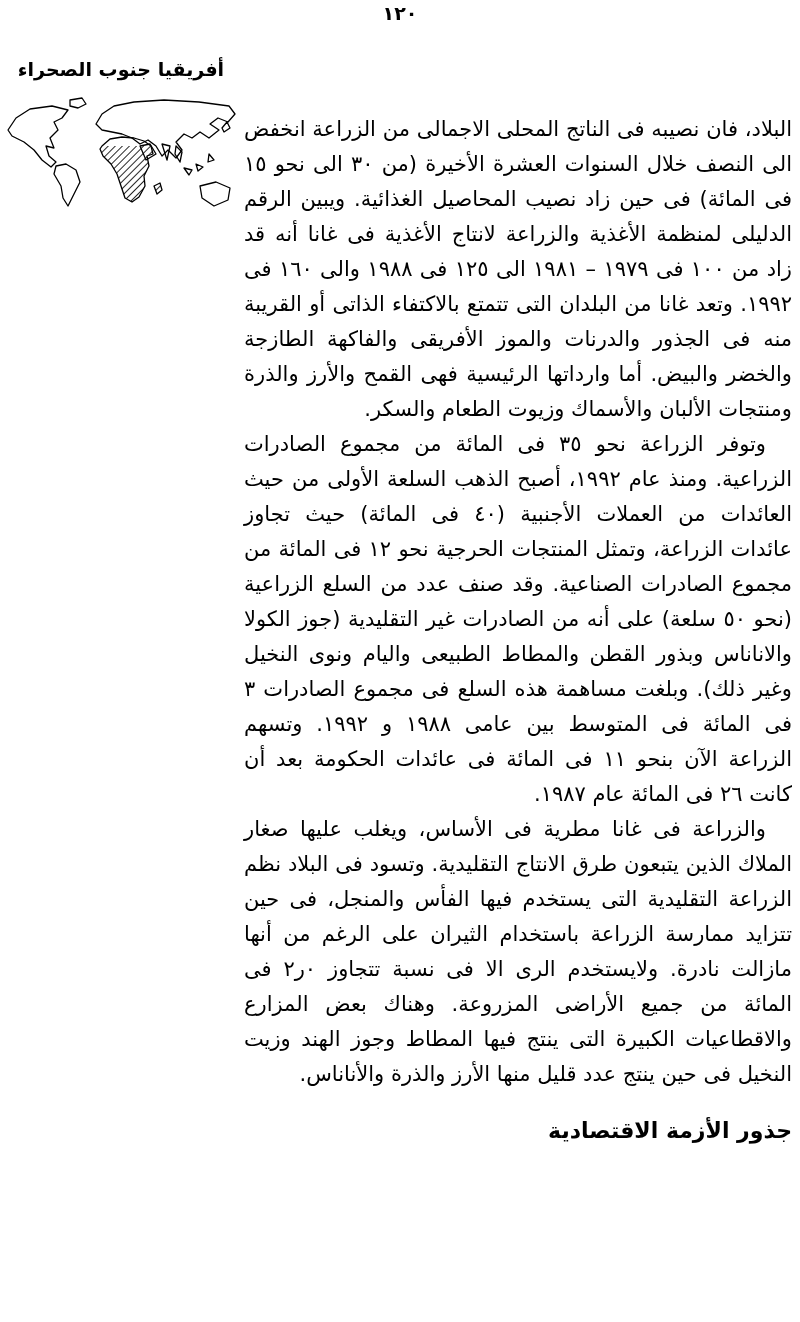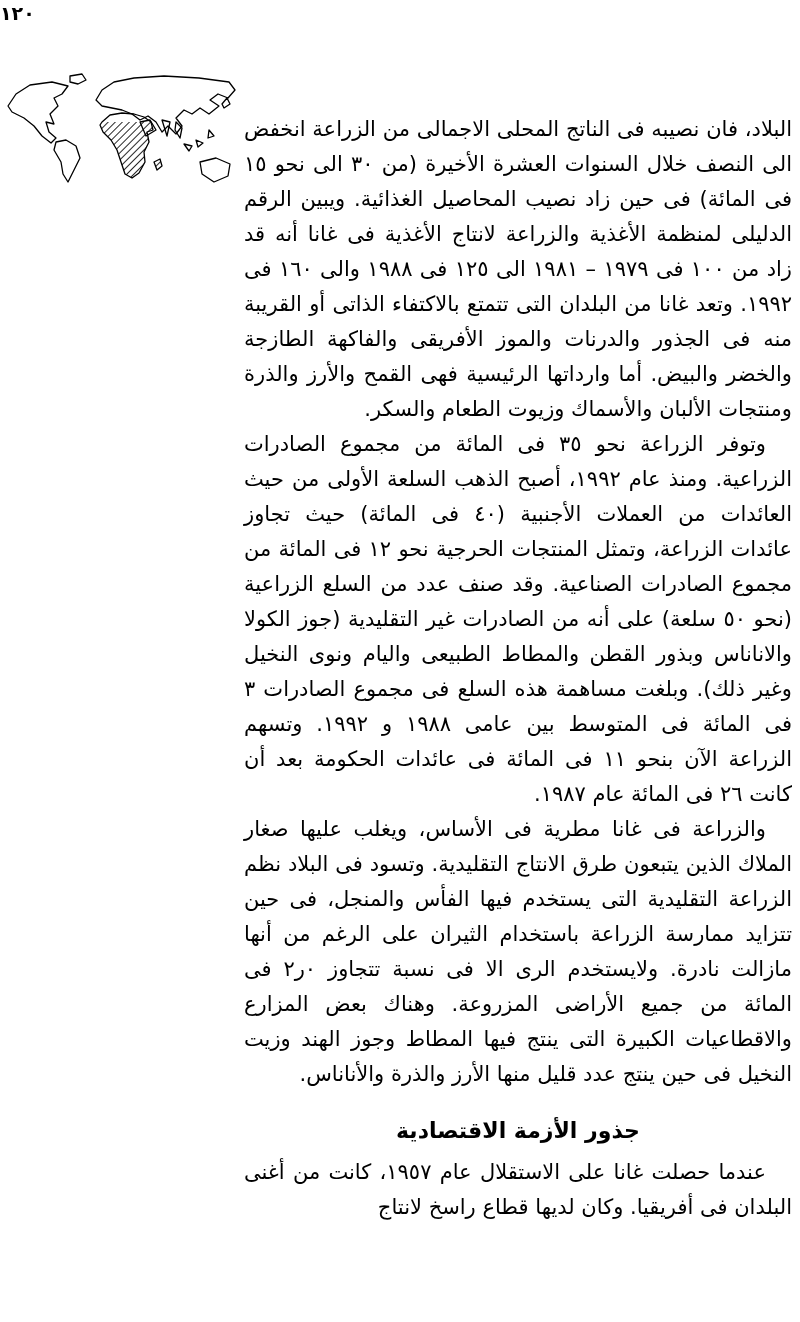--- a/index.html
+++ b/index.html
@@ -4,49 +4,50 @@
 <style>
   * { margin:0; padding:0; box-sizing:border-box; }
   html,body { background:#ffffff; }
   body {
     width:800px; height:1322px; position:relative;
     font-family:"DejaVu Sans","Liberation Sans",sans-serif;
     color:#000;
   }
   .page-number {
     position:absolute; top:2px; left:0; width:100%;
-    text-align:left; font-size:19px; font-weight:bold;
+    text-align:center; font-size:19px; font-weight:bold;
     direction:rtl; letter-spacing:1px;
   }
   .figure {
     position:absolute; top:58px; left:0; width:242px;
     text-align:center; direction:rtl;
   }
   .figure-caption { font-weight:bold; font-size:19px; line-height:1.25; }
   .figure-caption.second { margin-top:13px; }
   .map-wrap { margin-top:12px; }
   .map-wrap svg { display:block; margin:0 auto; }
   .article {
     position:absolute; top:112px; left:244px; width:548px;
     direction:rtl; text-align:justify;
     font-size:21px; line-height:35px;
   }
   .article p { margin:0; }
   .article p.indented { text-indent:26px; }
   .section-heading {
-    font-size:22px; font-weight:bold; text-align:center;
+    font-size:22px; font-weight:bold; text-align:right;
     margin:25px 0 9px 0; line-height:1.3;
   }
 </style>
 </head>
 <body>
 
 <div class="page-number">١٢٠</div>
 
 <div class="figure">
+  <div class="figure-caption">أفريقيا جنوب الصحراء</div>
   <div class="map-wrap">
     <svg width="235" height="122" viewBox="0 0 235 122" aria-hidden="true">
       <defs>
         <pattern id="hatch" width="5" height="5" patternUnits="userSpaceOnUse" patternTransform="rotate(45)">
           <line x1="0" y1="0" x2="0" y2="5" stroke="#000" stroke-width="1.7"></line>
         </pattern>
         <clipPath id="africaClip">
             <rect x="0" y="52" width="235" height="70"></rect>
           </clipPath>
       </defs>
@@ -84,14 +85,13 @@
       </g>
     </svg>
   </div>
 </div>
 
 <div class="article">
   <p>البلاد، فان نصيبه فى الناتج المحلى الاجمالى من الزراعة انخفض الى النصف خلال السنوات العشرة الأخيرة (من ٣٠ الى نحو ١٥ فى المائة) فى حين زاد نصيب المحاصيل الغذائية. ويبين الرقم الدليلى لمنظمة الأغذية والزراعة لانتاج الأغذية فى غانا أنه قد زاد من ١٠٠ فى ١٩٧٩ – ١٩٨١ الى ١٢٥ فى ١٩٨٨ والى ١٦٠ فى ١٩٩٢. وتعد غانا من البلدان التى تتمتع بالاكتفاء الذاتى أو القريبة منه فى الجذور والدرنات والموز الأفريقى والفاكهة الطازجة والخضر والبيض. أما وارداتها الرئيسية فهى القمح والأرز والذرة ومنتجات الألبان والأسماك وزيوت الطعام والسكر.</p>
   <p class="indented">وتوفر الزراعة نحو ٣٥ فى المائة من مجموع الصادرات الزراعية. ومنذ عام ١٩٩٢، أصبح الذهب السلعة الأولى من حيث العائدات من العملات الأجنبية (٤٠ فى المائة) حيث تجاوز عائدات الزراعة، وتمثل المنتجات الحرجية نحو ١٢ فى المائة من مجموع الصادرات الصناعية. وقد صنف عدد من السلع الزراعية (نحو ٥٠ سلعة) على أنه من الصادرات غير التقليدية (جوز الكولا والاناناس وبذور القطن والمطاط الطبيعى واليام ونوى النخيل وغير ذلك). وبلغت مساهمة هذه السلع فى مجموع الصادرات ٣ فى المائة فى المتوسط بين عامى ١٩٨٨ و ١٩٩٢. وتسهم الزراعة الآن بنحو ١١ فى المائة فى عائدات الحكومة بعد أن كانت ٢٦ فى المائة عام ١٩٨٧.</p>
   <p class="indented">والزراعة فى غانا مطرية فى الأساس، ويغلب عليها صغار الملاك الذين يتبعون طرق الانتاج التقليدية. وتسود فى البلاد نظم الزراعة التقليدية التى يستخدم فيها الفأس والمنجل، فى حين تتزايد ممارسة الزراعة باستخدام الثيران على الرغم من أنها مازالت نادرة. ولايستخدم الرى الا فى نسبة تتجاوز ٠ر٢ فى المائة من جميع الأراضى المزروعة. وهناك بعض المزارع والاقطاعيات الكبيرة التى ينتج فيها المطاط وجوز الهند وزيت النخيل فى حين ينتج عدد قليل منها الأرز والذرة والأناناس.</p>
   <h2 class="section-heading">جذور الأزمة الاقتصادية</h2>
-  <p class="indented">عندما حصلت غانا على الاستقلال عام ١٩٥٧، كانت من أغنى البلدان فى أفريقيا. وكان لديها قطاع راسخ لانتاج</p>
 </div>
 
 </body></html>

